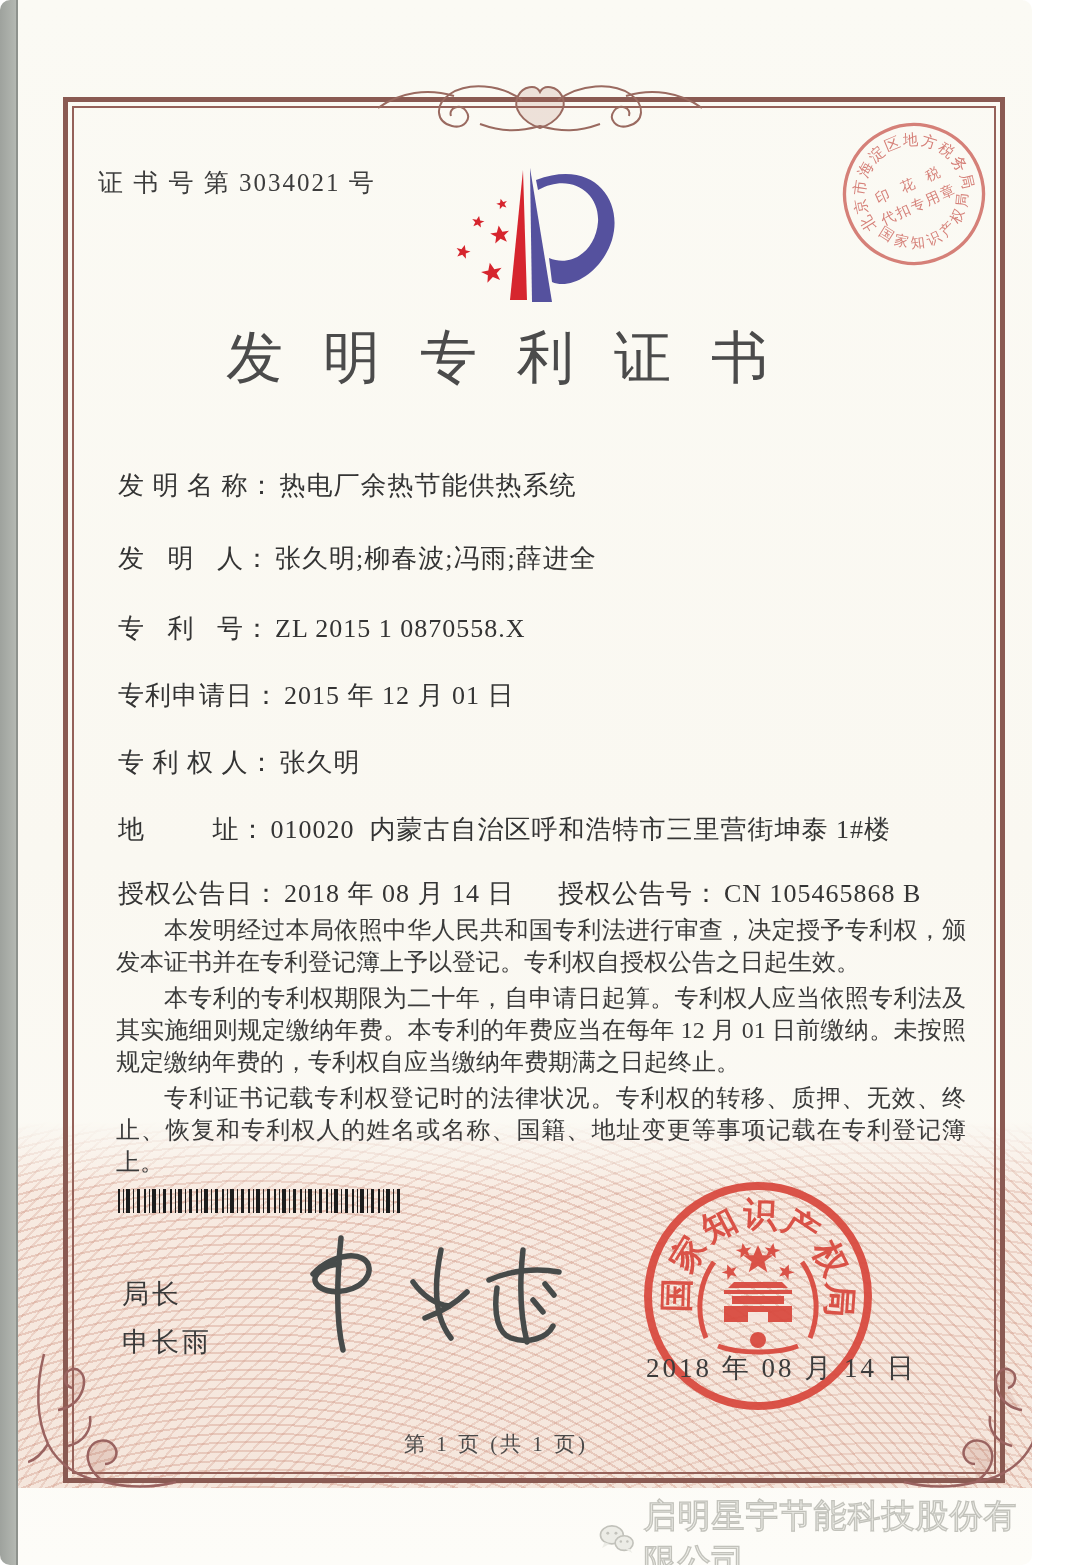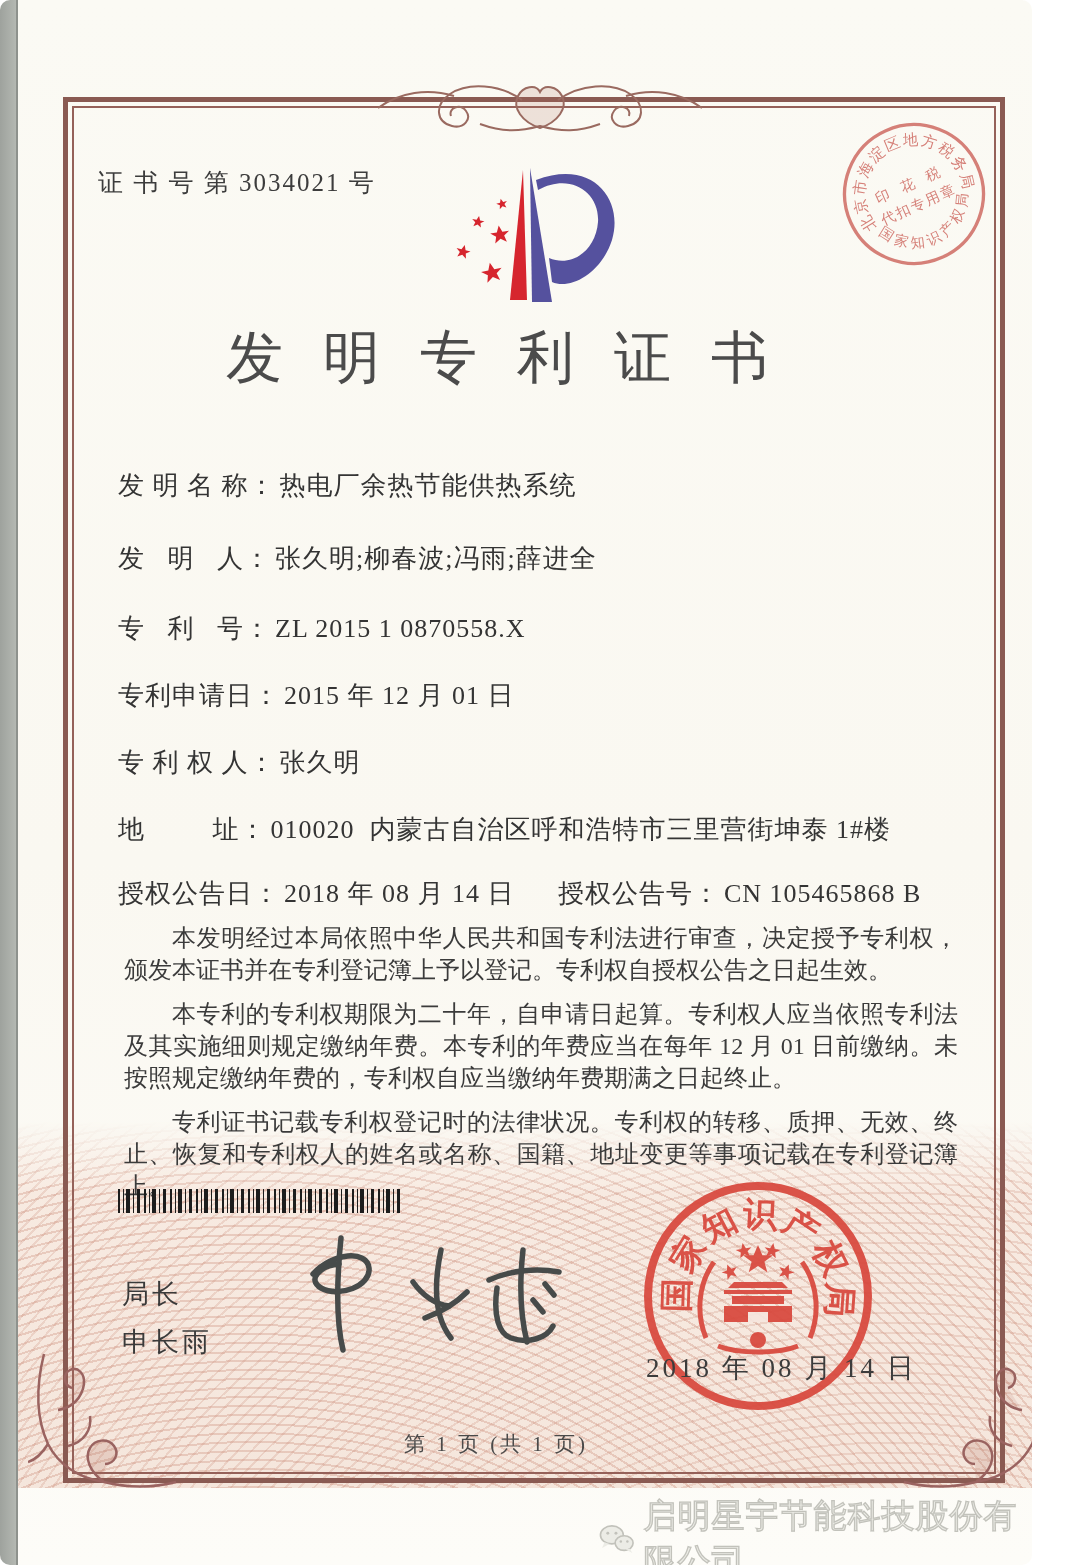--- a/index.html
+++ b/index.html
@@ -25,21 +25,21 @@
   
   .certno{position:absolute;left:98px;top:166px;font-size:25px;color:#3c3c3c;letter-spacing:2px;white-space:pre;z-index:4;}
   .title{position:absolute;left:63px;top:320px;width:908px;text-align:center;font-size:57px;color:#4b4b4b;
         letter-spacing:40px;z-index:4;font-weight:400;}
   .row{position:absolute;left:118px;font-size:26px;color:#343434;z-index:4;letter-spacing:1px;}
   .row .lbl{white-space:pre;}
   .row .val{margin-left:4px;white-space:pre;margin-top:17px;}
   .pair2{position:absolute;left:440px;top:0;white-space:nowrap;text-align:center;}
   .paras{position:absolute;left:112px;top:910px;width:858px;font-size:24px;line-height:32px;color:#3b3b3b;
         text-align:justify;z-index:4;}
-  .paras p{margin:12px;text-indent:2em;}
+  .paras p{margin:4px;text-indent:2em;}
   .barcode{position:absolute;left:118px;top:1189px;width:286px;height:24px;z-index:4;
         background:repeating-linear-gradient(90deg,
           #1d1d1d 0 2px,transparent 2px 5px,#1d1d1d 5px 6px,transparent 6px 8px,
           #1d1d1d 8px 12px,transparent 12px 15px,#1d1d1d 15px 16px,transparent 16px 19px,
           #1d1d1d 19px 22px,transparent 22px 26px);}
   .officer{position:absolute;left:122px;z-index:4;font-size:27px;color:#3a3a3a;letter-spacing:3px;}
   .sig{position:absolute;left:275px;top:1222px;z-index:5;}
   .seal{position:absolute;left:630px;top:1168px;width:256px;height:256px;z-index:4;opacity:.92;}
   .seal-date{position:absolute;left:646px;top:1350px;font-size:27px;color:#3c3c3c;letter-spacing:3px;z-index:5;white-space:pre;}
   .tax-stamp{position:absolute;left:838px;top:118px;width:152px;height:152px;z-index:4;

